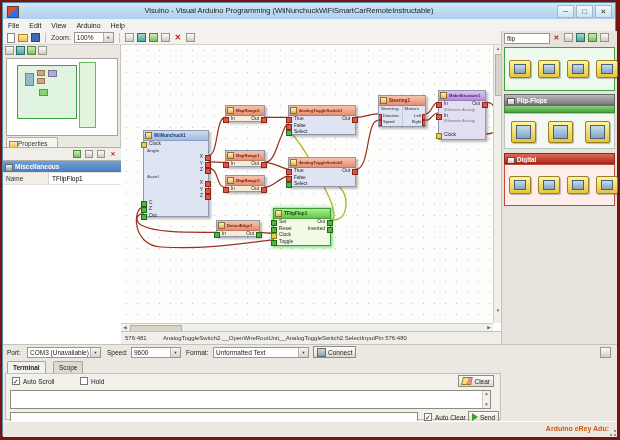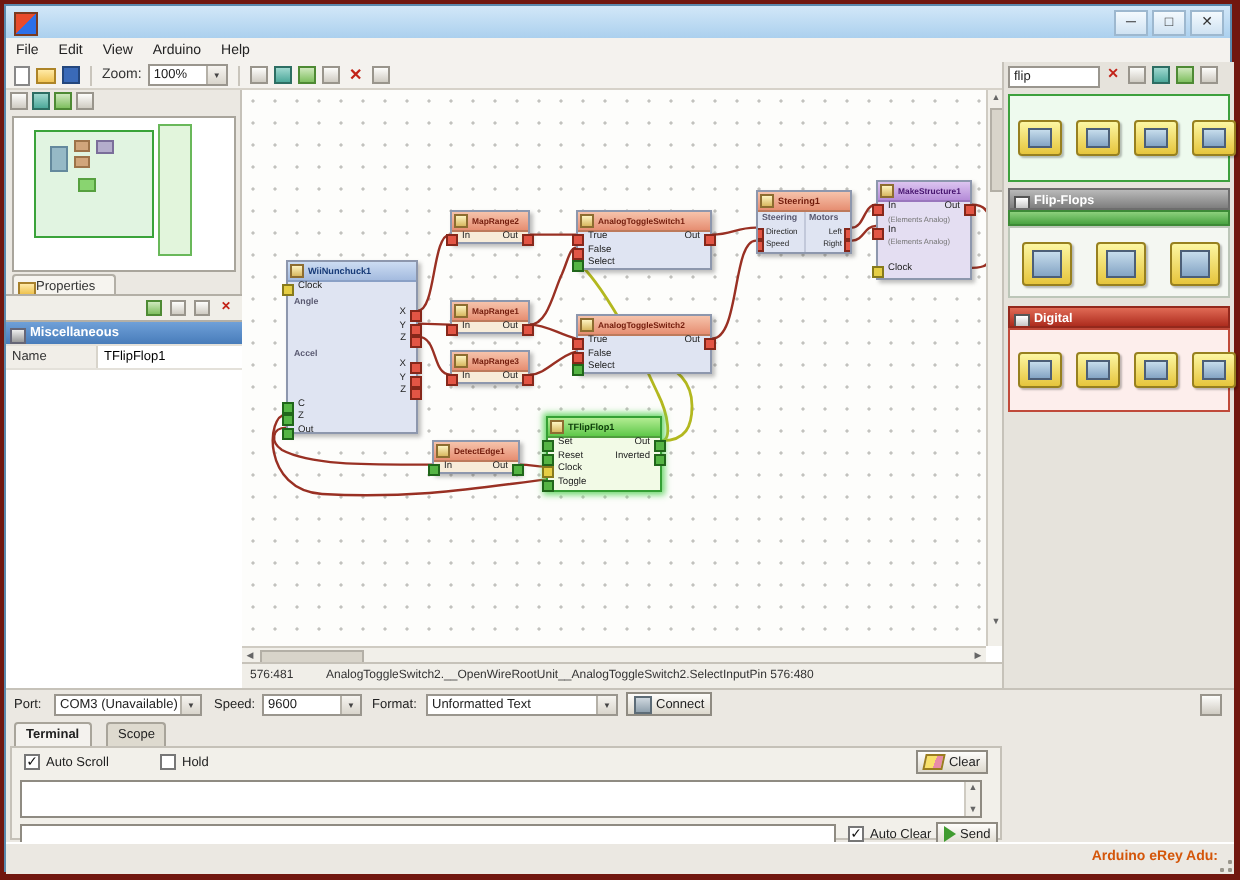--- a/index.html
+++ b/index.html
@@ -119,20 +119,21 @@
     radial-gradient(circle at 7px 3px,#9a968c 1px,transparent 1.2px),
     radial-gradient(circle at 3px 7px,#9a968c 1px,transparent 1.2px);}
 </style>
 </head>
 <body>
 
 <div class="win">
 
   <div class="titlebar">
     <div class="appicon"></div>
+    <div class="title-text">Visuino - Visual Arduino Programming (WiiNunchuckWiFiSmartCarRemoteInstructable)</div>
     <div class="winbtns">
       <div class="wbtn">─</div>
       <div class="wbtn">□</div>
       <div class="wbtn">✕</div>
     </div>
   </div>
 
   <div class="menubar">
     <span class="menu-item">File</span>
     <span class="menu-item">Edit</span>

